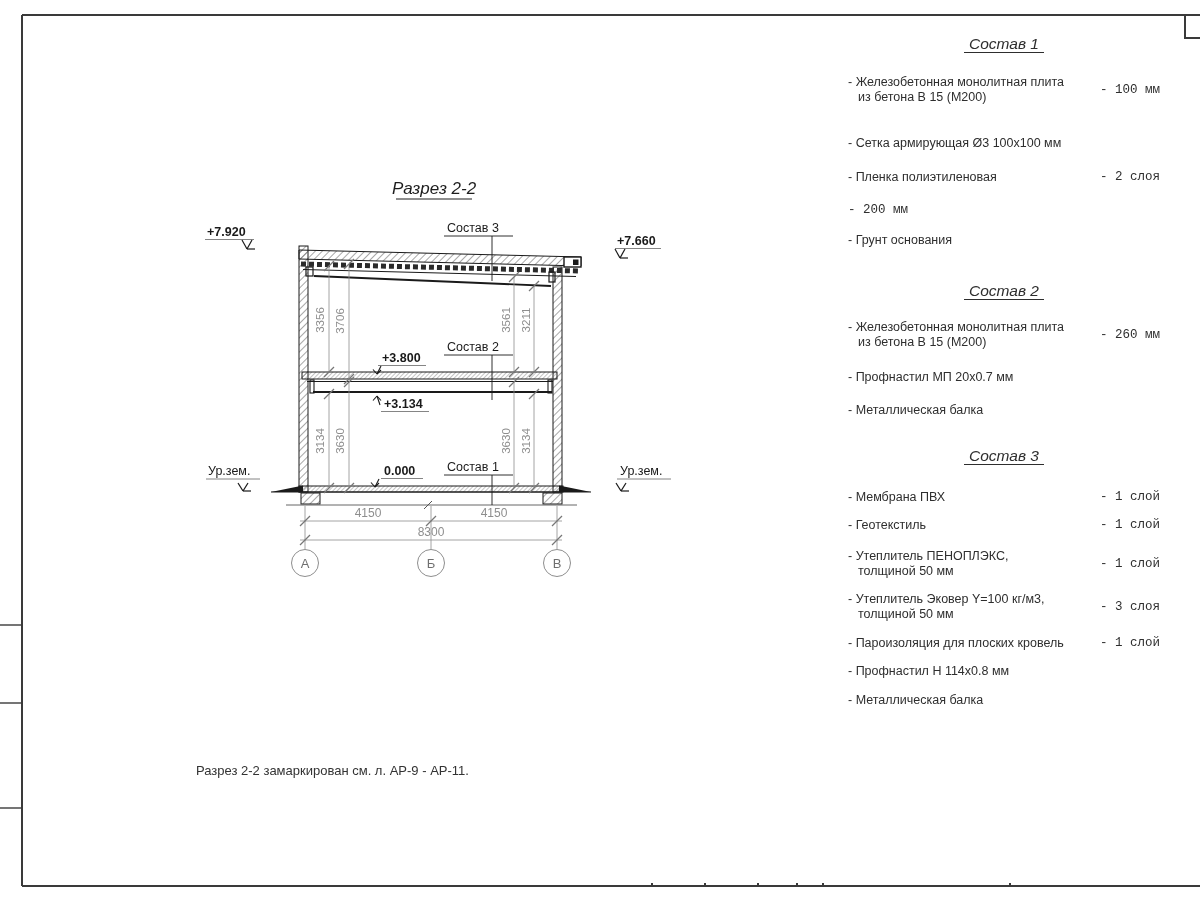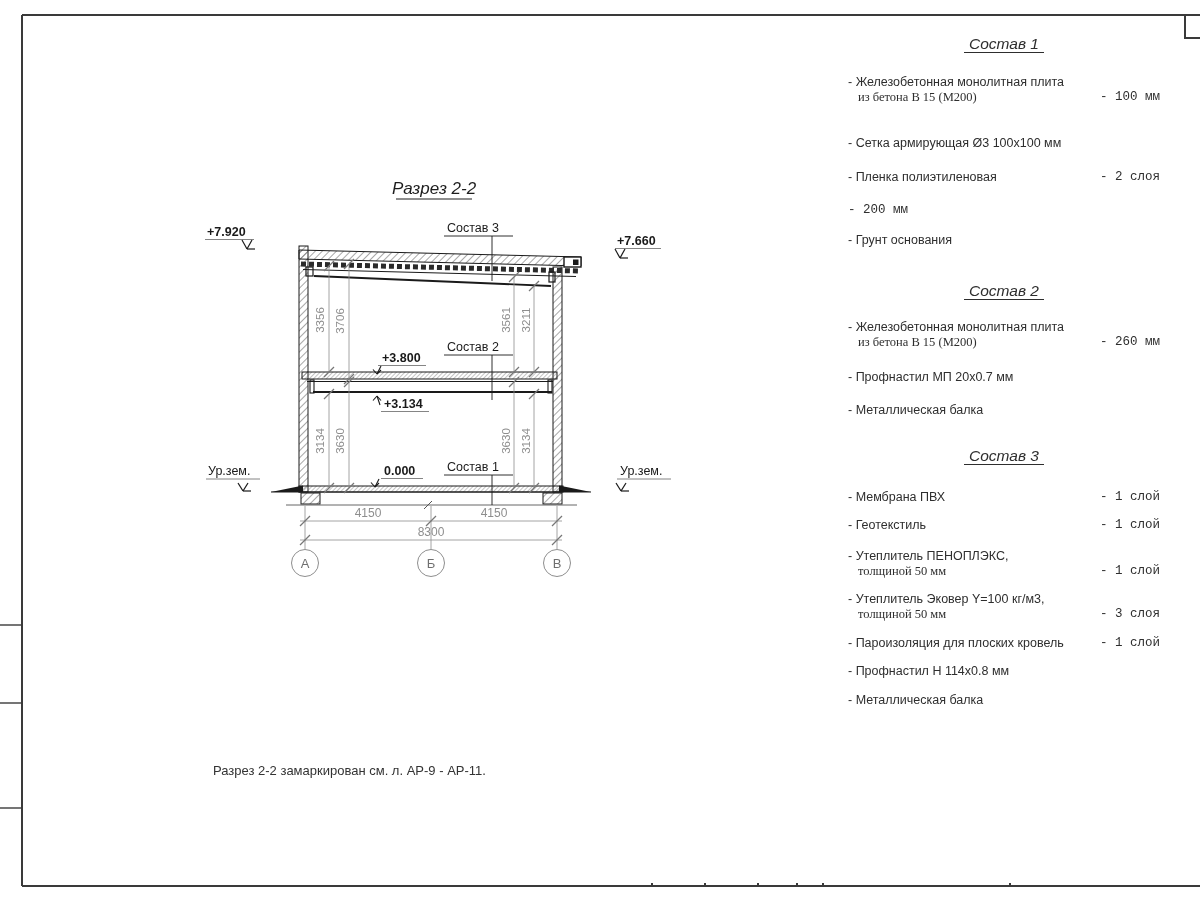--- a/index.html
+++ b/index.html
@@ -11,29 +11,29 @@
   }
   #sheet-svg{position:absolute;left:0;top:0;}
   
   .panel{position:absolute;left:848px;top:30px;width:312px;font-size:12.5px;line-height:15px;color:#2e2e2e;}
   .comp{position:absolute;left:0;width:100%;}
   .comp-c1{top:6px;}
   .comp-c2{top:253px;}
   .comp-c3{top:418px;}
   .comp-title{text-align:center;font-style:italic;font-size:15.5px;margin-bottom:4px;}
   .comp-title span{display:inline-block;border-bottom:1px solid #2e2e2e;padding:0 5px 1px 5px;}
-  .item{display:flex;justify-content:space-between;align-items:flex-end;}
+  .item{display:flex;justify-content:space-between;align-items:center;}
   .item-text{max-width:240px;}
-  .item-line2{padding-left:10px;font-family:Liberation Serif, serif;}
+  .item-line2{padding-left:10px;}
   .item-qty{width:60px;flex-shrink:0;white-space:nowrap;font-family:Liberation Mono, monospace;}
   .m22{margin-top:22px}.m20{margin-top:20px}.m19{margin-top:19px}
   .m18{margin-top:18px}.m17{margin-top:31px}.m16{margin-top:16px}
   .m15{margin-top:15px}.m14{margin-top:14px}.m13{margin-top:13px}.m25{margin-top:25px}.m10{margin-top:14px}
   
-  .note{position:absolute;left:213px;top:763px;font-size:13px;color:#333;}
+  .note{position:absolute;left:196px;top:763px;font-size:13px;color:#333;}
 </style>
 </head>
 <body>
 
 <svg id="sheet-svg" width="1200" height="900" viewBox="0 0 1200 900">
   <defs>
     <pattern id="hatchWall" width="5" height="5" patternUnits="userSpaceOnUse" patternTransform="rotate(45)">
       <line x1="0" y1="0" x2="0" y2="5" stroke="#5e5e5e" stroke-width="1.1"></line>
     </pattern>
     <pattern id="hatchSlab" width="3" height="3" patternUnits="userSpaceOnUse" patternTransform="rotate(45)">

